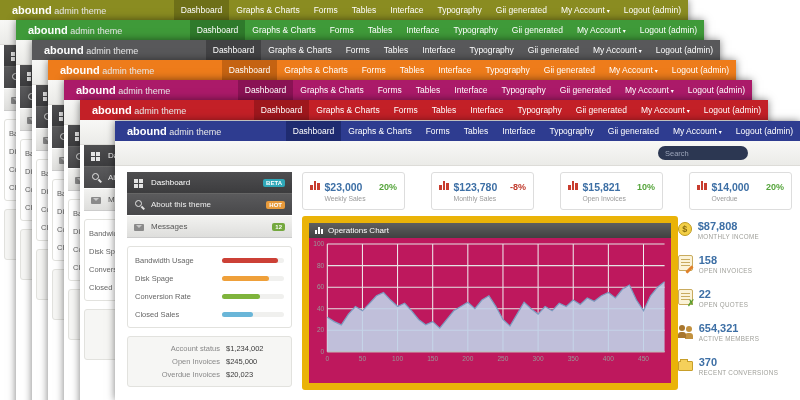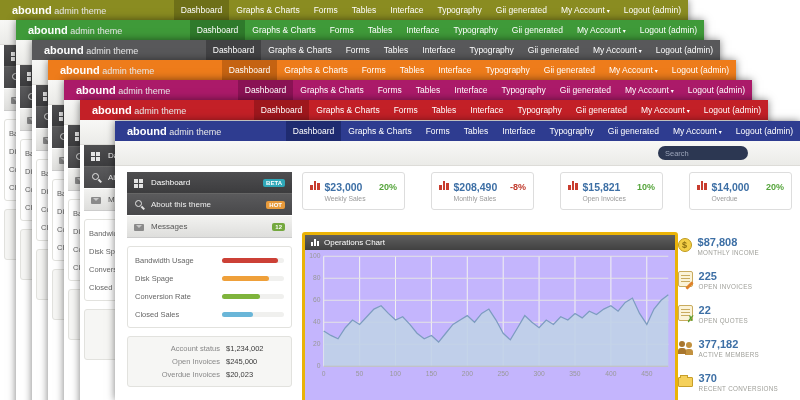--- a/index.html
+++ b/index.html
@@ -45,34 +45,34 @@
   .bg .stats-panel,.bg .acct-panel{padding-left:4px}
   .stat-row{display:flex;align-items:center;height:18px}
   .slabel{flex:1;font-size:7.5px;color:#666}
   .sbar-track{width:62px;height:5px;border-radius:3px;background:#f0f0ee;position:relative}
   .sbar{position:absolute;left:0;top:0;height:5px;border-radius:3px}
   .acct-panel{background:#f6f6f4;border:1px solid #e2e2de;border-radius:3px;margin-top:8px;padding:5px 7px}
   .acct-row{display:flex;font-size:7.5px;line-height:13px}
   .alabel{flex:1;text-align:right;color:#888;padding-right:6px}
   .avalue{width:58px;color:#3a3a3a}
   
-  .cards-row{display:flex;gap:26px;margin-bottom:22px}
+  .cards-row{display:flex;gap:26px;margin-bottom:6px}
   .card{flex:1;background:#fff;border:1px solid #ddd;border-radius:3px;display:flex;align-items:center;
     padding:5px 7px;height:38px;box-sizing:border-box}
   .bars-icon{display:inline-flex;align-items:flex-end;gap:1px;margin-right:5px;align-self:flex-start;margin-top:3px}
   .bars-icon i{display:block;width:2.5px;background:#c83c2e}
   .bars-icon i:nth-child(1){height:5px}.bars-icon i:nth-child(2){height:9px}.bars-icon i:nth-child(3){height:7px}
   .bars-icon.white i{background:#fff}
   .cmid{flex:1;min-width:0}
   .cval{font-size:10.5px;font-weight:bold;color:#3d6fa5;white-space:nowrap}
   .clabel{font-size:6.8px;color:#999;margin-top:2px;white-space:nowrap}
   .cchange{font-size:9px;font-weight:bold;align-self:flex-start;margin-top:4px}
   
   .mid-row{display:flex;margin-bottom:7px}
-  .chart-panel{width:400px;border:3px solid #eab308;border-radius:3px;overflow:hidden;background:#c4b5fd;box-sizing:border-box}
+  .chart-panel{width:400px;border:7px solid #eab308;border-radius:3px;overflow:hidden;background:#be185d;box-sizing:border-box}
   .chart-header{height:15px;background:linear-gradient(#5f5f5f,#414141);color:#fff;font-size:8px;
     display:flex;align-items:center;padding:0 6px}
   .chart-header .bars-icon{align-self:center;margin:0 5px 0 0}
   .chart-header .bars-icon i{width:2px}
   .chart-header .bars-icon i:nth-child(1){height:4px}.chart-header .bars-icon i:nth-child(2){height:7px}
   .chart-header .bars-icon i:nth-child(3){height:5px}
   #ops-svg{display:block;width:100%;height:auto}
   .quick-stats{margin-left:auto;width:122px;padding-top:4px}
   .qitem{display:flex;margin-bottom:14px}
   .qtext{min-width:0}
@@ -655,21 +655,21 @@
             </div>
             <div class="cchange" style="color: rgb(86, 165, 60);">20%</div>
           </div>
           <div class="card">
             <span class="bars-icon">
               <i></i>
               <i></i>
               <i></i>
             </span>
             <div class="cmid">
-              <div class="cval">$208,490</div>
+              <div class="cval">$123,780</div>
               <div class="clabel">Monthly Sales</div>
             </div>
             <div class="cchange" style="color: rgb(192, 57, 43);">-8%</div>
           </div>
           <div class="card">
             <span class="bars-icon">
               <i></i>
               <i></i>
               <i></i>
             </span>
@@ -744,35 +744,35 @@
             <div class="qitem">
               <span class="qicon money-icon"></span>
               <div class="qtext">
                 <div class="qval">$87,808</div>
                 <div class="qlabel">MONTHLY INCOME</div>
               </div>
             </div>
             <div class="qitem">
               <span class="qicon invoice-icon"></span>
               <div class="qtext">
-                <div class="qval">225</div>
+                <div class="qval">158</div>
                 <div class="qlabel">OPEN INVOICES</div>
               </div>
             </div>
             <div class="qitem">
               <span class="qicon quote-icon"></span>
               <div class="qtext">
                 <div class="qval">22</div>
                 <div class="qlabel">OPEN QUOTES</div>
               </div>
             </div>
             <div class="qitem">
               <span class="qicon members-icon"></span>
               <div class="qtext">
-                <div class="qval">377,182</div>
+                <div class="qval">654,321</div>
                 <div class="qlabel">ACTIVE MEMBERS</div>
               </div>
             </div>
             <div class="qitem">
               <span class="qicon conversions-icon"></span>
               <div class="qtext">
                 <div class="qval">370</div>
                 <div class="qlabel">RECENT CONVERSIONS</div>
               </div>
             </div>

